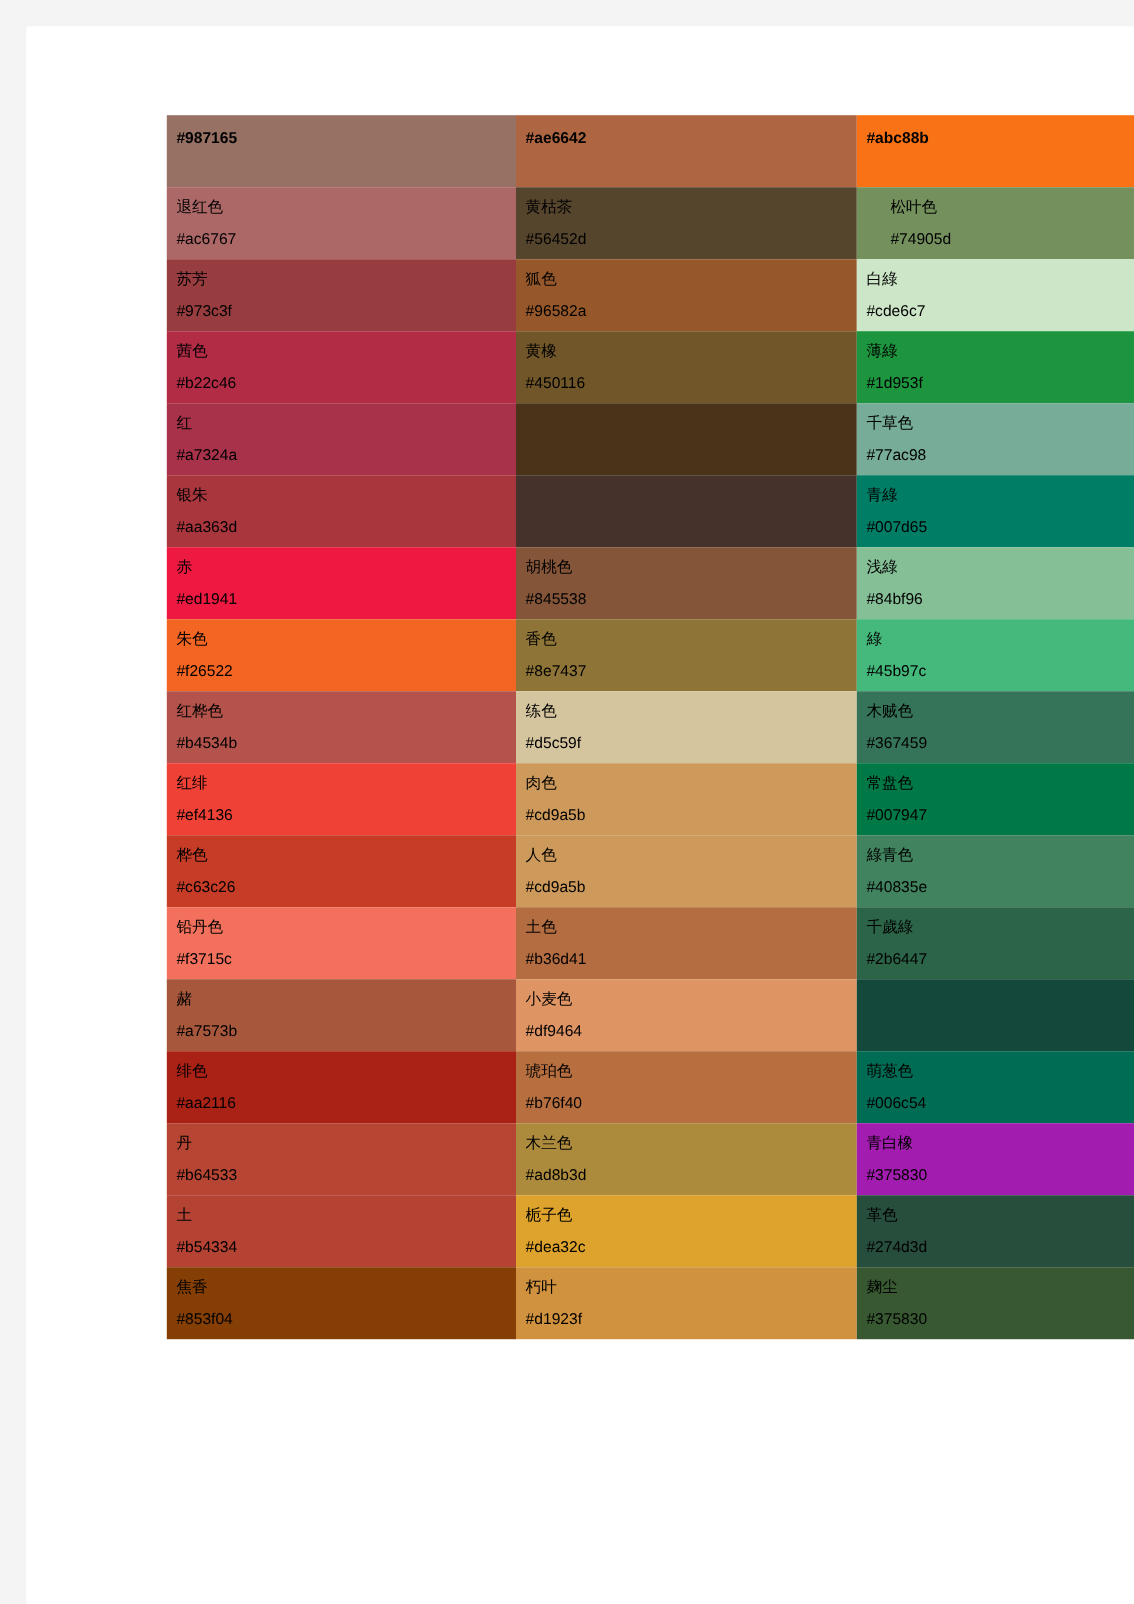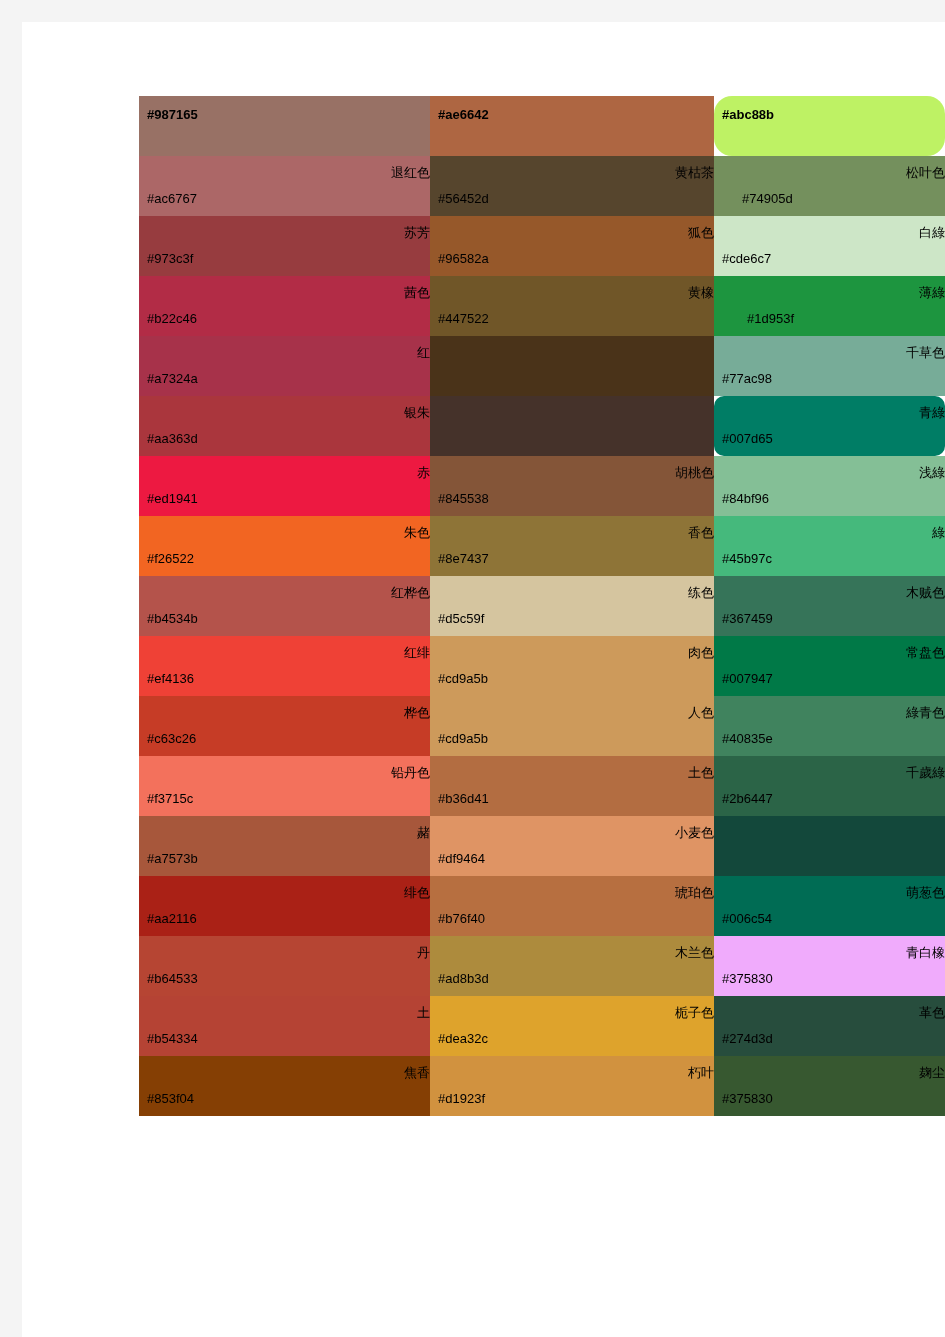--- a/index.html
+++ b/index.html
@@ -59,21 +59,20 @@
     line-height: 1.0;
   }
   .cname {
     display: block;
     font-size: 13px;
     color: #000000;
     height: 26px;
     line-height: 26px;
     white-space: nowrap;
     overflow: hidden;
-    text-align: right;
   }
   .chex {
     display: block;
     font-size: 13px;
     color: #000000;
     height: 26px;
     line-height: 26px;
     white-space: nowrap;
     overflow: hidden;
     font-family: "Liberation Sans", sans-serif;
@@ -102,21 +101,21 @@
             <td style="background: rgb(152, 113, 101);">
               <span class="cell">
                 <span class="chex">#987165</span>
               </span>
             </td>
             <td style="background: rgb(174, 102, 66);">
               <span class="cell">
                 <span class="chex">#ae6642</span>
               </span>
             </td>
-            <td style="background: #bef264; border-radius: 18px;">
+            <td style="background: #f97316;">
               <span class="cell">
                 <span class="chex">#abc88b</span>
               </span>
             </td>
           </tr>
           <tr>
             <td style="background: rgb(172, 103, 103);">
               <span class="cell">
                 <span class="cname">退红色</span>
                 <span class="chex">#ac6767</span>
@@ -158,24 +157,24 @@
           <tr>
             <td style="background: rgb(178, 44, 70);">
               <span class="cell">
                 <span class="cname">茜色</span>
                 <span class="chex">#b22c46</span>
               </span>
             </td>
             <td style="background: rgb(112, 86, 40);">
               <span class="cell">
                 <span class="cname">黄橡</span>
-                <span class="chex">#447522</span>
-              </span>
-            </td>
-            <td style="background: rgb(29, 149, 63); padding-left: 25px;">
+                <span class="chex">#450116</span>
+              </span>
+            </td>
+            <td style="background: rgb(29, 149, 63);">
               <span class="cell">
                 <span class="cname">薄綠</span>
                 <span class="chex">#1d953f</span>
               </span>
             </td>
           </tr>
           <tr>
             <td style="background: rgb(167, 50, 74);">
               <span class="cell">
                 <span class="cname">红</span>
@@ -201,21 +200,21 @@
                 <span class="cname">银朱</span>
                 <span class="chex">#aa363d</span>
               </span>
             </td>
             <td style="background: rgb(69, 50, 42);">
               <span class="cell empty">
                 <span class="cname"></span>
                 <span class="chex"></span>
               </span>
             </td>
-            <td style="background: rgb(0, 125, 101); border-radius: 10px;">
+            <td style="background: rgb(0, 125, 101);">
               <span class="cell">
                 <span class="cname">青綠</span>
                 <span class="chex">#007d65</span>
               </span>
             </td>
           </tr>
           <tr>
             <td style="background: rgb(237, 25, 65);">
               <span class="cell">
                 <span class="cname">赤</span>
@@ -381,21 +380,21 @@
                 <span class="cname">丹</span>
                 <span class="chex">#b64533</span>
               </span>
             </td>
             <td style="background: rgb(173, 139, 61);">
               <span class="cell">
                 <span class="cname">木兰色</span>
                 <span class="chex">#ad8b3d</span>
               </span>
             </td>
-            <td style="background: #f0abfc; margin-top: 10px;">
+            <td style="background: #a21caf; margin-top: 10px;">
               <span class="cell">
                 <span class="cname">青白橡</span>
                 <span class="chex">#375830</span>
               </span>
             </td>
           </tr>
           <tr>
             <td style="background: rgb(181, 67, 52);">
               <span class="cell">
                 <span class="cname">土</span>

